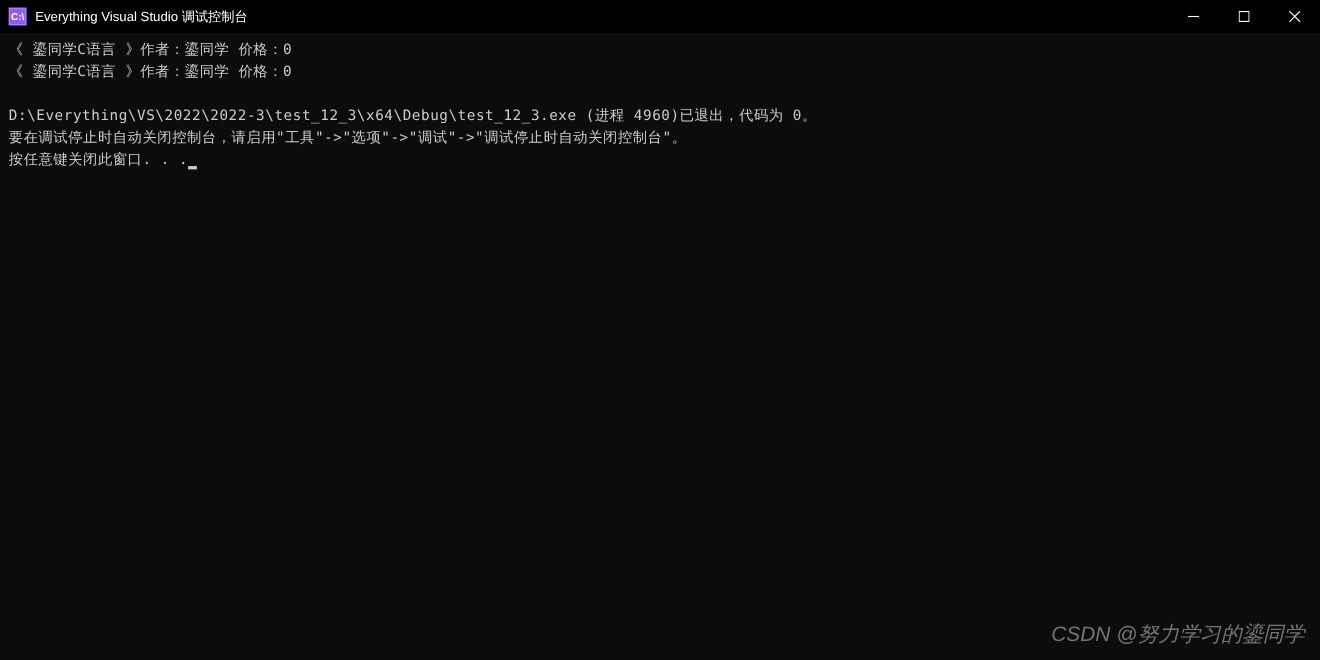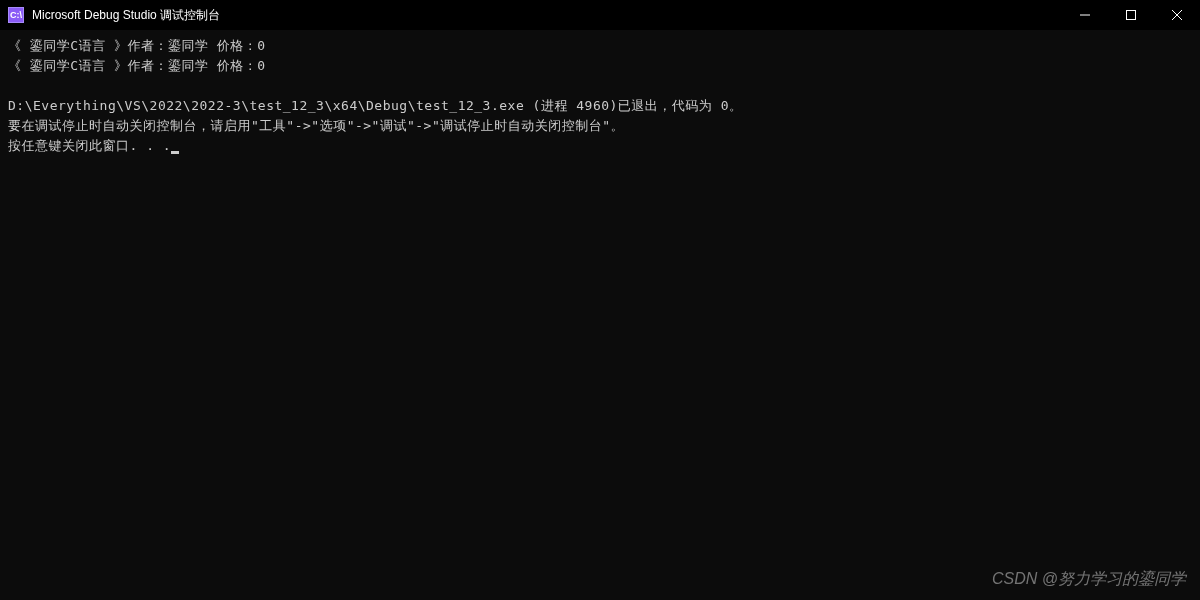--- a/index.html
+++ b/index.html
@@ -73,30 +73,30 @@
       background: #cccccc;
       vertical-align: bottom;
       margin-bottom: 2px;
     }
     .watermark {
       position: absolute;
       bottom: 10px;
       right: 14px;
       color: rgba(200, 200, 200, 0.55);
       font-family: "Microsoft YaHei", sans-serif;
-      font-size: 16px;
+      font-size: 19px;
       font-style: italic;
     }
   </style>
 </head>
 <body>
 
 <div class="titlebar">
   <div class="app-icon">C:\</div>
-  <div class="title-text">Microsoft Debug Studio 调试控制台</div>
+  <div class="title-text">Everything Visual Studio 调试控制台</div>
   <div class="window-controls">
     <div class="window-btn">
       <svg viewBox="0 0 10 10">
           <line x1="0" y1="5" x2="10" y2="5" stroke="white" stroke-width="1"></line>
         </svg>
     </div>
     <div class="window-btn">
       <svg viewBox="0 0 10 10">
           <rect x="0.5" y="0.5" width="9" height="9" stroke="white" stroke-width="1" fill="none"></rect>
         </svg>

